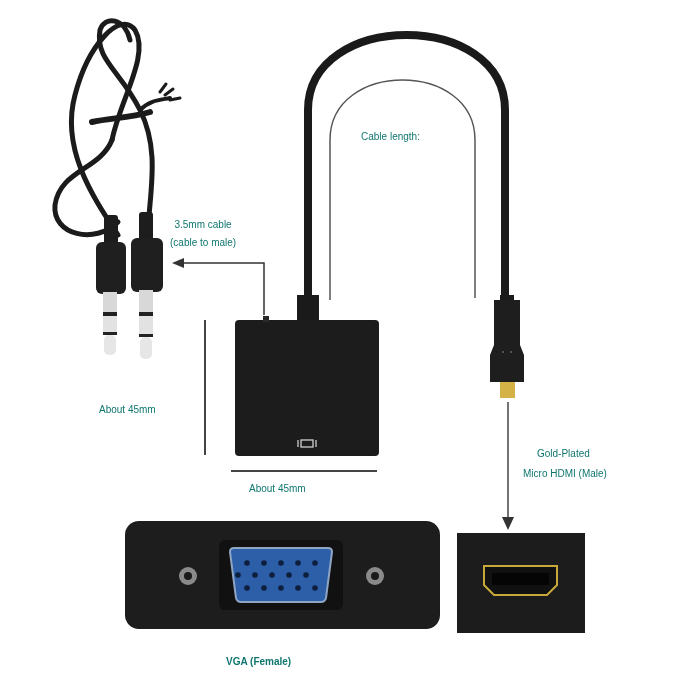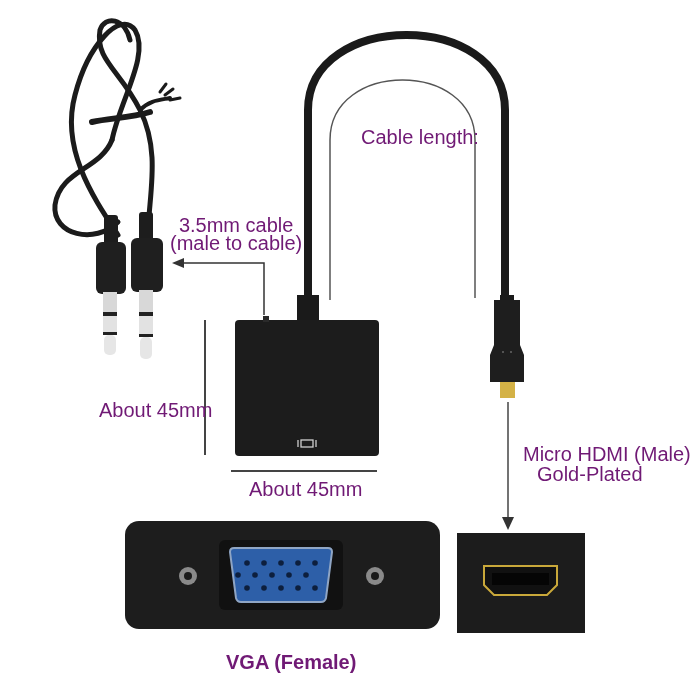--- a/index.html
+++ b/index.html
@@ -1,17 +1,17 @@
 <!DOCTYPE html>
 <html><head>
 <meta charset="utf-8">
 <style>
   html, body { margin:0; padding:0; background:#ffffff; }
   body { width:700px; height:700px; position:relative; overflow:hidden; font-family:"Liberation Sans", sans-serif; }
-  .label { position:absolute; color:#701a75; font-size:20px; line-height:18px; white-space:nowrap; }
+  .label { position:absolute; color:#0f766e; font-size:10px; line-height:18px; white-space:nowrap; }
   .center { text-align:center; }
   svg.stage { position:absolute; left:0; top:0; width:700px; height:700px; }
 </style>
 </head>
 <body>
 
 <svg class="stage" viewBox="0 0 700 700">
 
   <g fill="none" stroke="#1b1b1b" stroke-linecap="round">
     <path d="M118 235 C 95 200, 60 150, 75 95 C 88 45, 120 10, 135 30 C 150 55, 120 100, 112 140" stroke-width="5"></path>
@@ -102,29 +102,29 @@
       <circle cx="315" cy="588" r="2.8"></circle>
   </g>
 
   <rect x="457" y="533" width="128" height="100" fill="#1c1c1c"></rect>
   <path d="M484 566 L557 566 L557 585 L547 595 L494 595 L484 585 Z" fill="#111" stroke="#c9a83a" stroke-width="2"></path>
   <rect x="492" y="573" width="57" height="12" fill="#050505"></rect>
 </svg>
 
 <div class="label center" style="left:170px; top:216px;">
   <div>3.5mm cable</div>
-  <div>(male to cable)</div>
+  <div>(cable to male)</div>
 </div>
 
 <div class="label" style="left:356px; top:126px; line-height:22px;">
   <div style="padding-left:5px;">Cable length:</div>
 </div>
 
 <div class="label" style="left:99px; top:401px;">About 45mm</div>
 
 <div class="label" style="left:249px; top:480px;">About 45mm</div>
 
 <div class="label" style="left:523px; top:444px; line-height:20px;">
+  <div style="padding-left:14px;">Gold-Plated</div>
   <div>Micro HDMI (Male)</div>
-  <div style="padding-left:14px;">Gold-Plated</div>
 </div>
 
 <div class="label" style="left:226px; top:653px;font-weight:bold;">VGA (Female)</div>
 
 </body></html>

